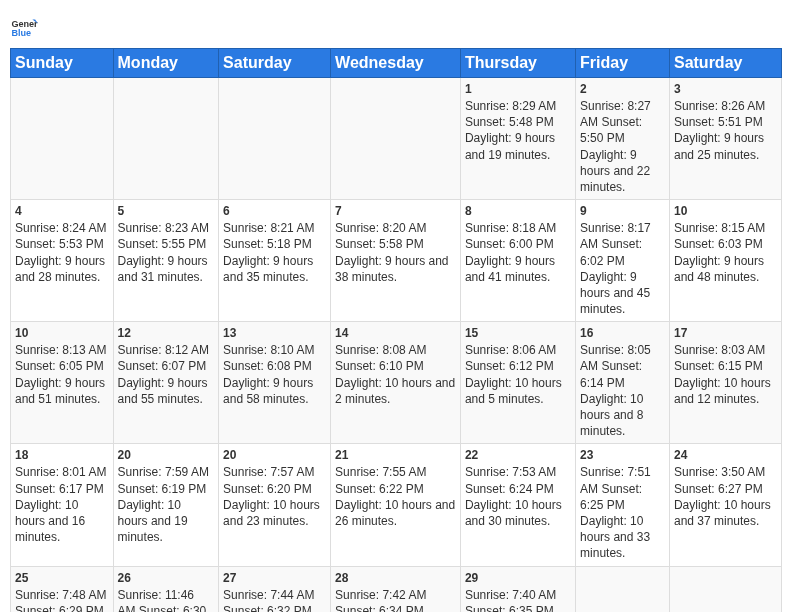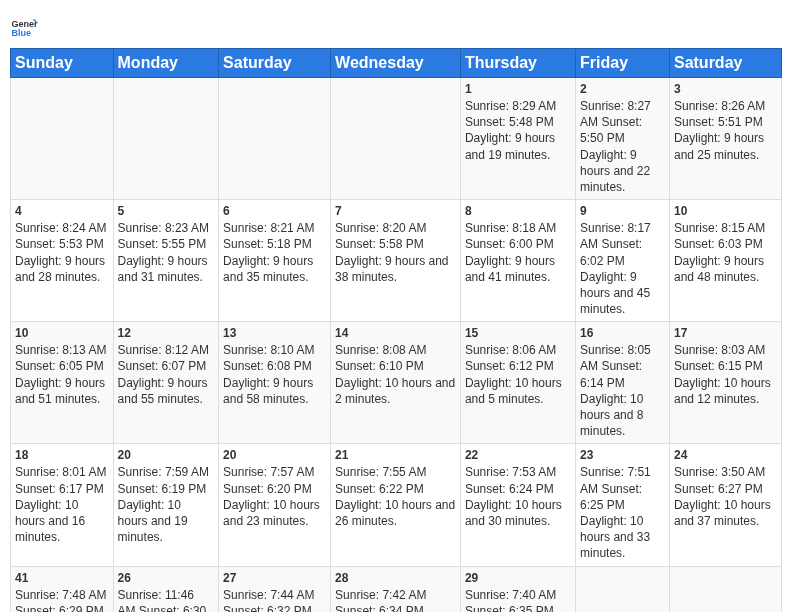--- a/index.html
+++ b/index.html
@@ -265,21 +265,21 @@
         </td>
         <td>
           <span class="day-num">24</span>
           <div class="day-info">Sunrise: 3:50 AM
 Sunset: 6:27 PM
 Daylight: 10 hours and 37 minutes.</div>
         </td>
       </tr>
       <tr>
         <td>
-          <span class="day-num">41</span>
+          <span class="day-num">25</span>
           <div class="day-info">Sunrise: 7:48 AM
 Sunset: 6:29 PM
 Daylight: 10 hours and 41 minutes.</div>
         </td>
         <td>
           <span class="day-num">26</span>
           <div class="day-info">Sunrise: 11:46 AM
 Sunset: 6:30 PM
 Daylight: 10 hours and 44 minutes.</div>
         </td>

